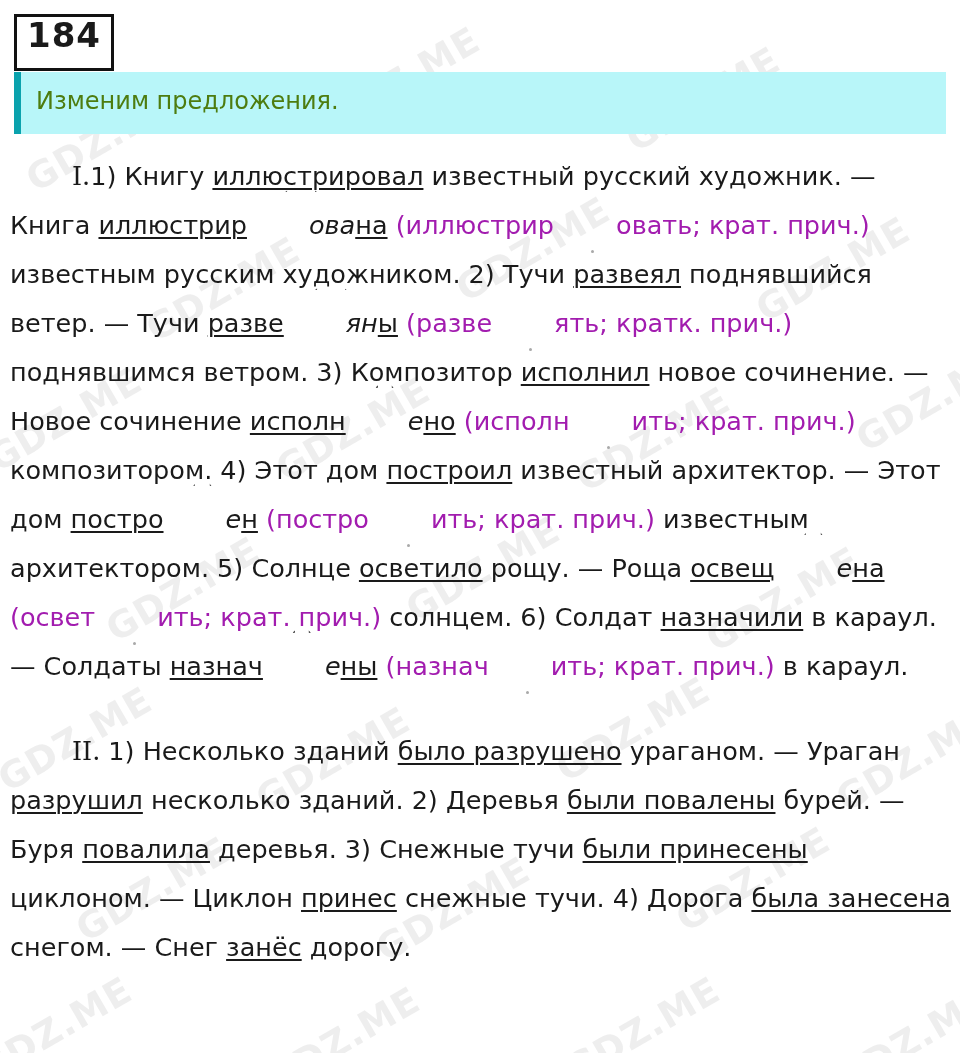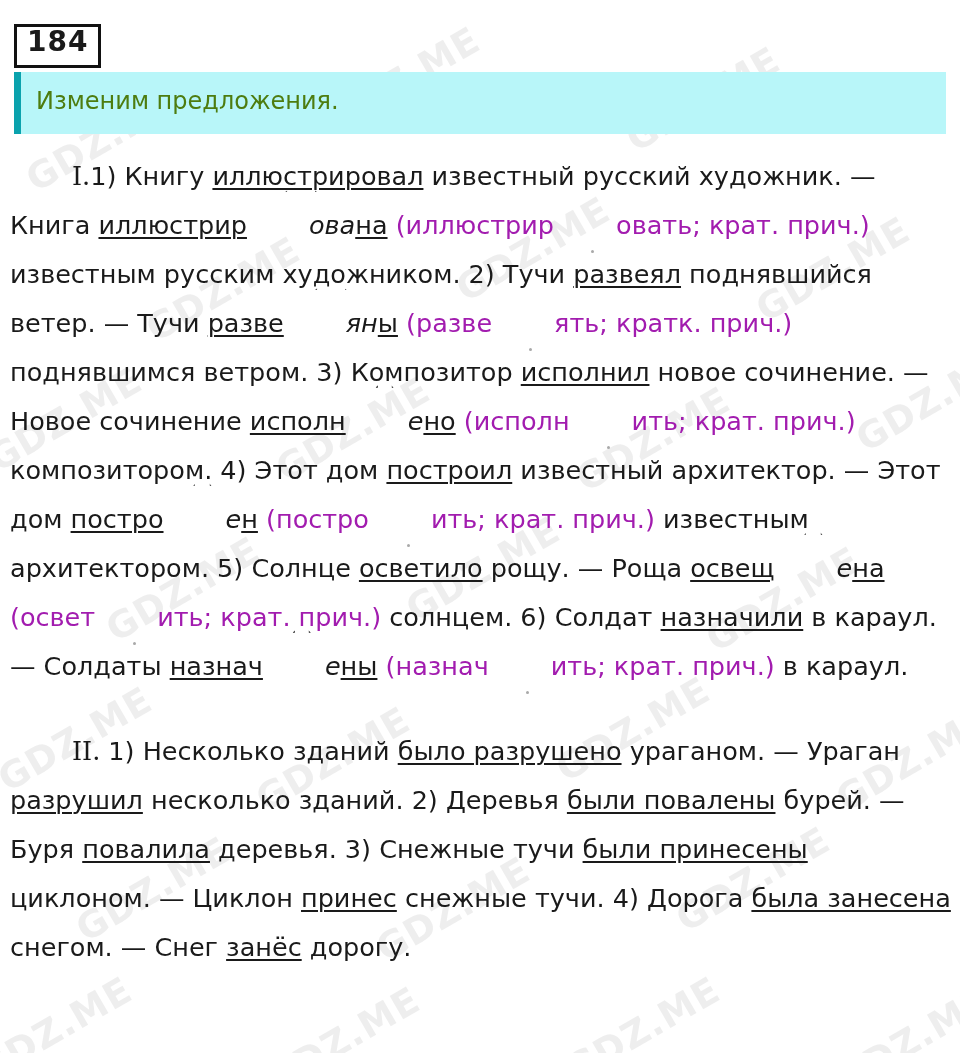--- a/index.html
+++ b/index.html
@@ -32,25 +32,25 @@
     color: rgba(120, 120, 120, 0.13);
     transform: rotate(-30deg);
     white-space: nowrap;
     letter-spacing: 1px;
   }
 
   
   .ex-number {
     position: absolute;
     left: 14px;
-    top: 24px;
+    top: 14px;
     border: 3px solid #111;
-    padding: 1px 10px 9px 10px;
+    padding: 1px 10px 16px 10px;
     font-weight: 700;
-    font-size: 28px;
+    font-size: 34px;
     line-height: 1;
     font-family: "DejaVu Sans", sans-serif;
     letter-spacing: 1px;
     z-index: 10;
     background: transparent;
   }
 
   
   .task-banner {
     position: absolute;

